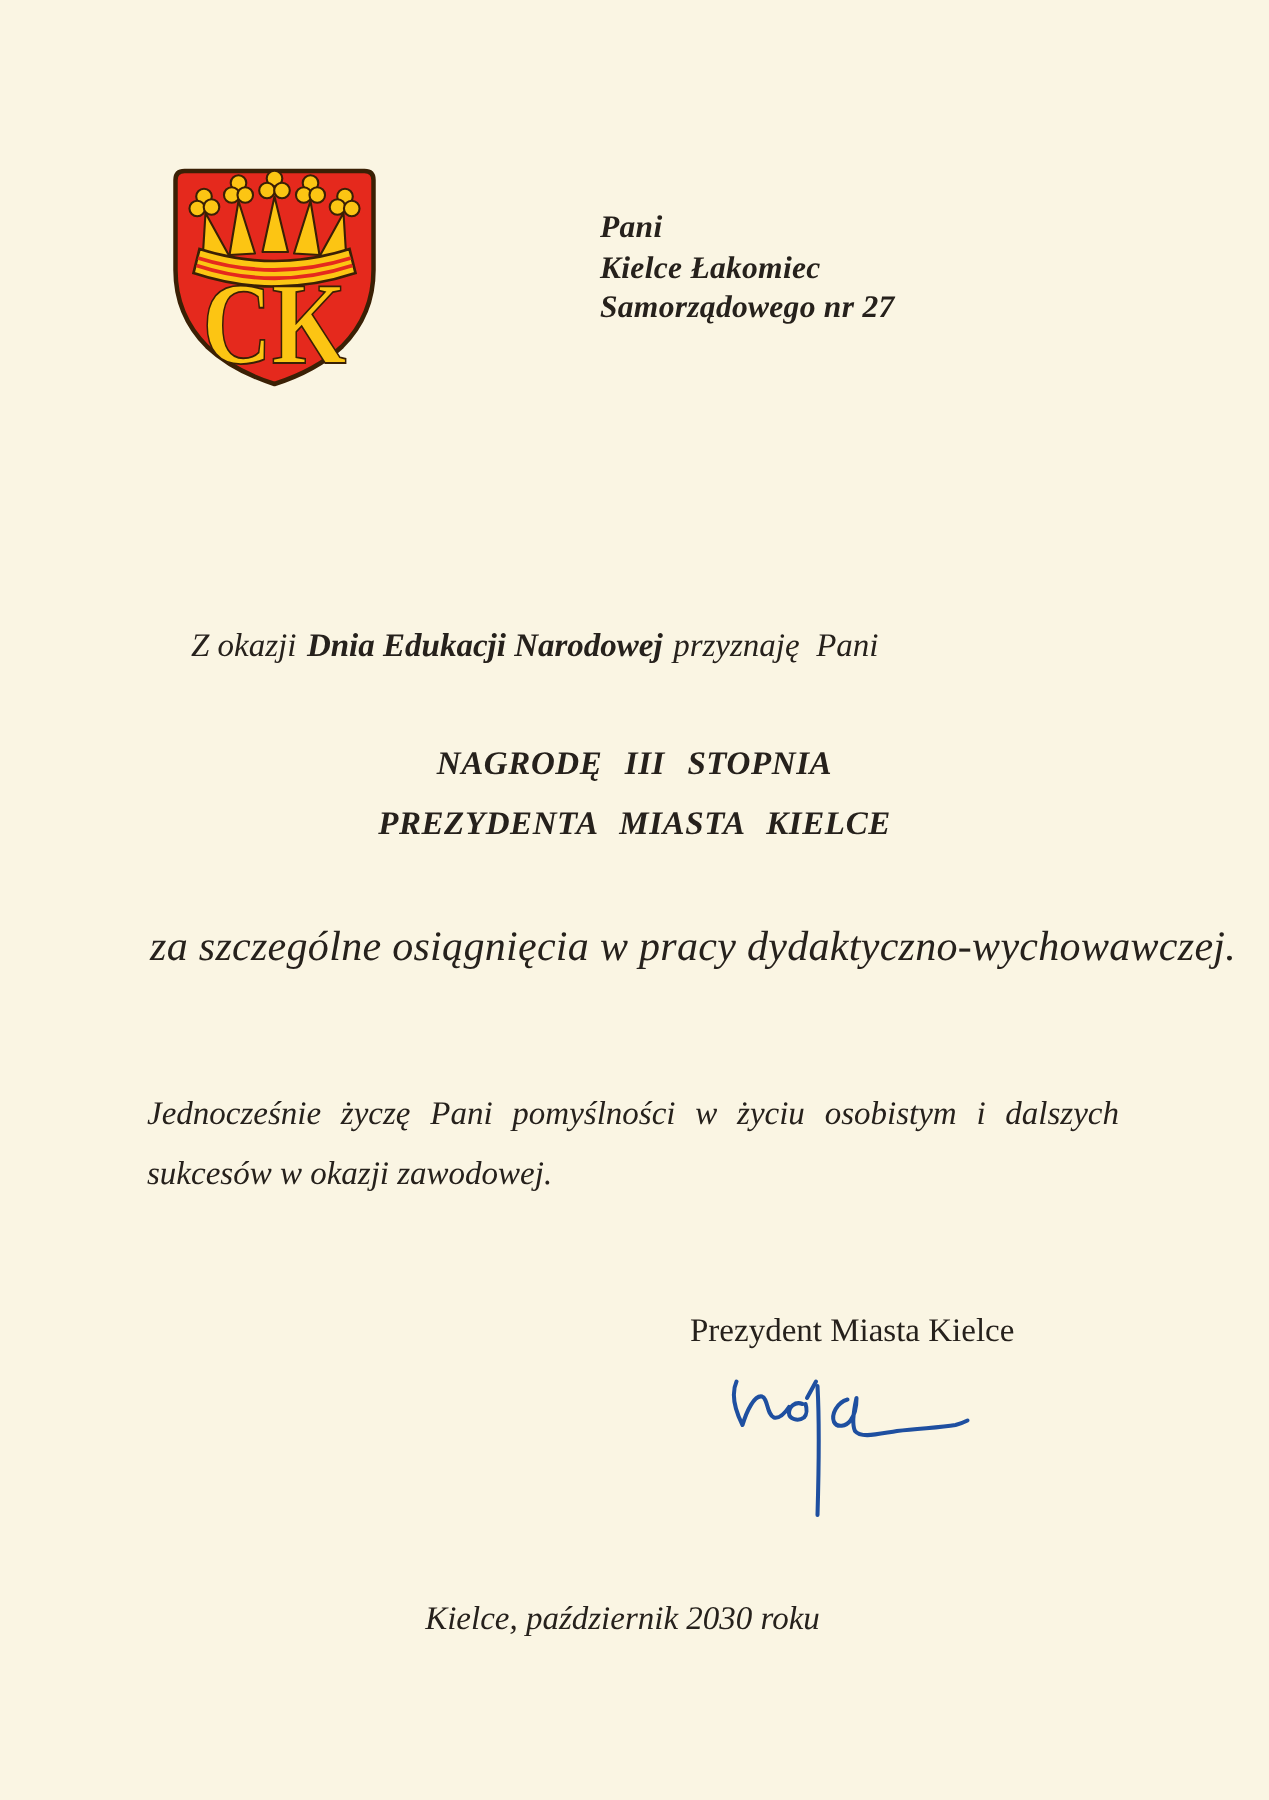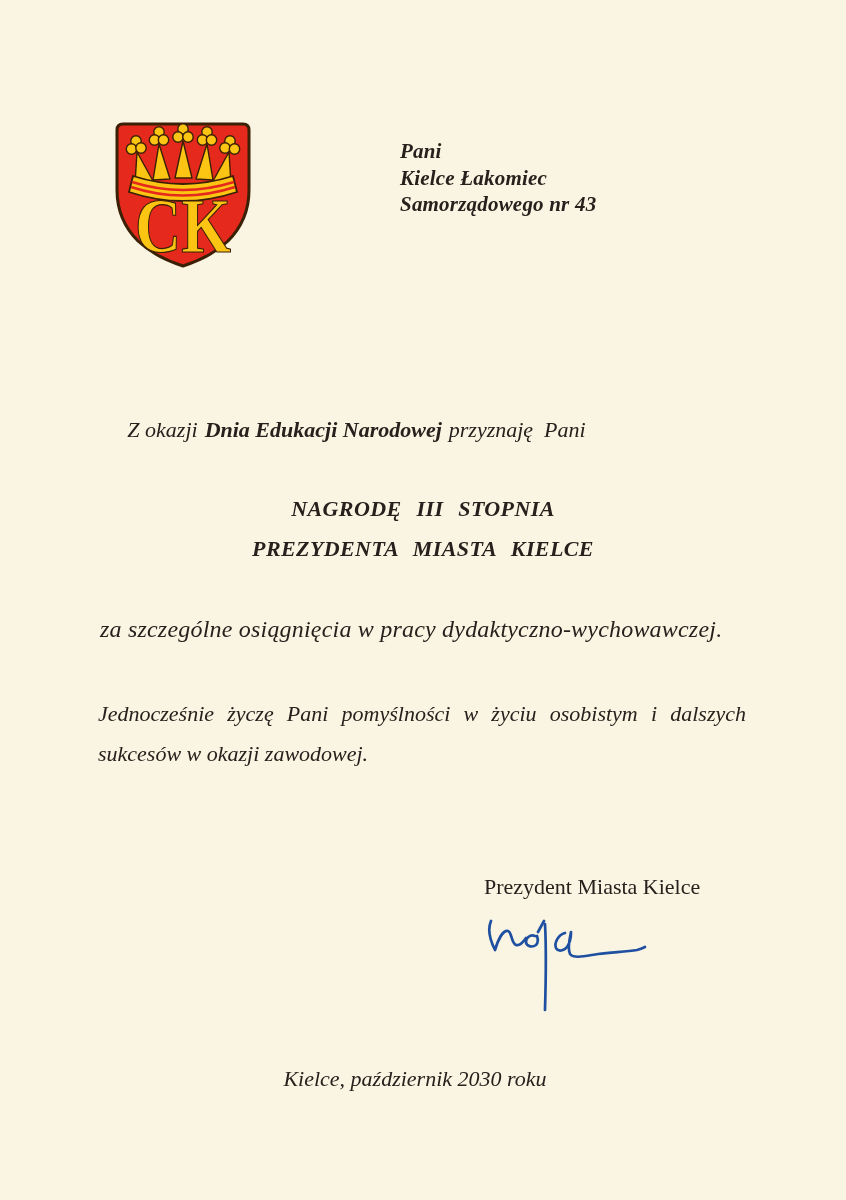--- a/index.html
+++ b/index.html
@@ -14,21 +14,21 @@
   html,body{margin:0;padding:0;background:var(--paper);}
   .page{
     position:relative;
     width:846px;height:1200px;
     background:var(--paper);
     font-family:"Liberation Serif", serif;
     color:var(--ink);
     overflow:hidden;
   }
   
-  .coat{position:absolute;left:113px;top:120px;width:140px;height:152px;}
+  .coat{position:absolute;left:113px;top:110px;width:140px;height:152px;}
   .coat svg{width:100%;height:100%;display:block;}
   .shield{fill:var(--shield-red);stroke:var(--outline);stroke-width:3;}
   .gold-solid{fill:var(--gold);stroke:var(--outline);stroke-width:1.4;stroke-linejoin:round;}
   .band{fill:var(--gold);stroke:var(--outline);stroke-width:1.8;}
   .band-line{fill:none;stroke:var(--shield-red);stroke-width:2.6;}
   .monogram{
     font-family:"Liberation Serif", serif;
     font-weight:bold;
     fill:var(--gold);
     stroke:var(--outline);
@@ -51,28 +51,28 @@
   .award{
     position:absolute;left:0;width:846px;text-align:center;
     font-weight:bold;font-style:italic;font-size:22px;
     word-spacing:9px;letter-spacing:0.4px;white-space:nowrap;
   }
   .award.l1{top:496px;}
   .award.l2{top:536px;}
   
   .reason{
     position:absolute;left:100px;top:616px;
-    font-style:italic;font-size:24px;letter-spacing:0.2px;white-space:nowrap;
+    font-style:italic;font-size:28px;letter-spacing:0.2px;white-space:nowrap;
   }
   
-  .wishes{position:absolute;left:98px;top:694px;width:648px;
+  .wishes{position:absolute;left:98px;top:722px;width:648px;
     font-style:italic;font-size:22px;line-height:40px;}
   .wishes .jl{text-align:justify;text-align-last:justify;}
   
-  .signer{position:absolute;left:484px;top:874px;font-size:22px;white-space:nowrap;}
+  .signer{position:absolute;left:460px;top:874px;font-size:22px;white-space:nowrap;}
   .signature{position:absolute;left:478px;top:905px;width:220px;height:112px;}
   .signature svg{width:100%;height:100%;display:block;}
   .sig-stroke{fill:none;stroke:var(--signature-ink);stroke-width:2.7;
     stroke-linecap:round;stroke-linejoin:round;}
   
   .dateline{
     position:absolute;left:0;top:1066px;width:830px;text-align:center;
     font-style:italic;font-size:22px;white-space:nowrap;
   }
 </style>
@@ -114,21 +114,21 @@
         <path class="band-line" d="M19,62 Q70,78 121,62"></path>
         <path class="band-line" d="M18,67 Q70,84 122,67"></path>
       </g>
       <text class="monogram" x="70" y="132" text-anchor="middle" font-size="78" textLength="96" lengthAdjust="spacingAndGlyphs">CK</text>
     </svg>
   </div>
 
   <div class="recipient">
     <div>Pani</div>
     <div>Kielce Łakomiec</div>
-    <div>Samorządowego nr 43</div>
+    <div>Samorządowego nr 27</div>
   </div>
 
   <div class="intro">
     <span>Z okazji</span><span class="occ">Dnia Edukacji Narodowej</span><span>przyznaję</span><span class="who">Pani</span>
   </div>
 
   <div class="award l1">NAGRODĘ III STOPNIA</div>
   <div class="award l2">PREZYDENTA MIASTA KIELCE</div>
 
   <div class="reason">za szczególne osiągnięcia w pracy dydaktyczno-wychowawczej.</div>

